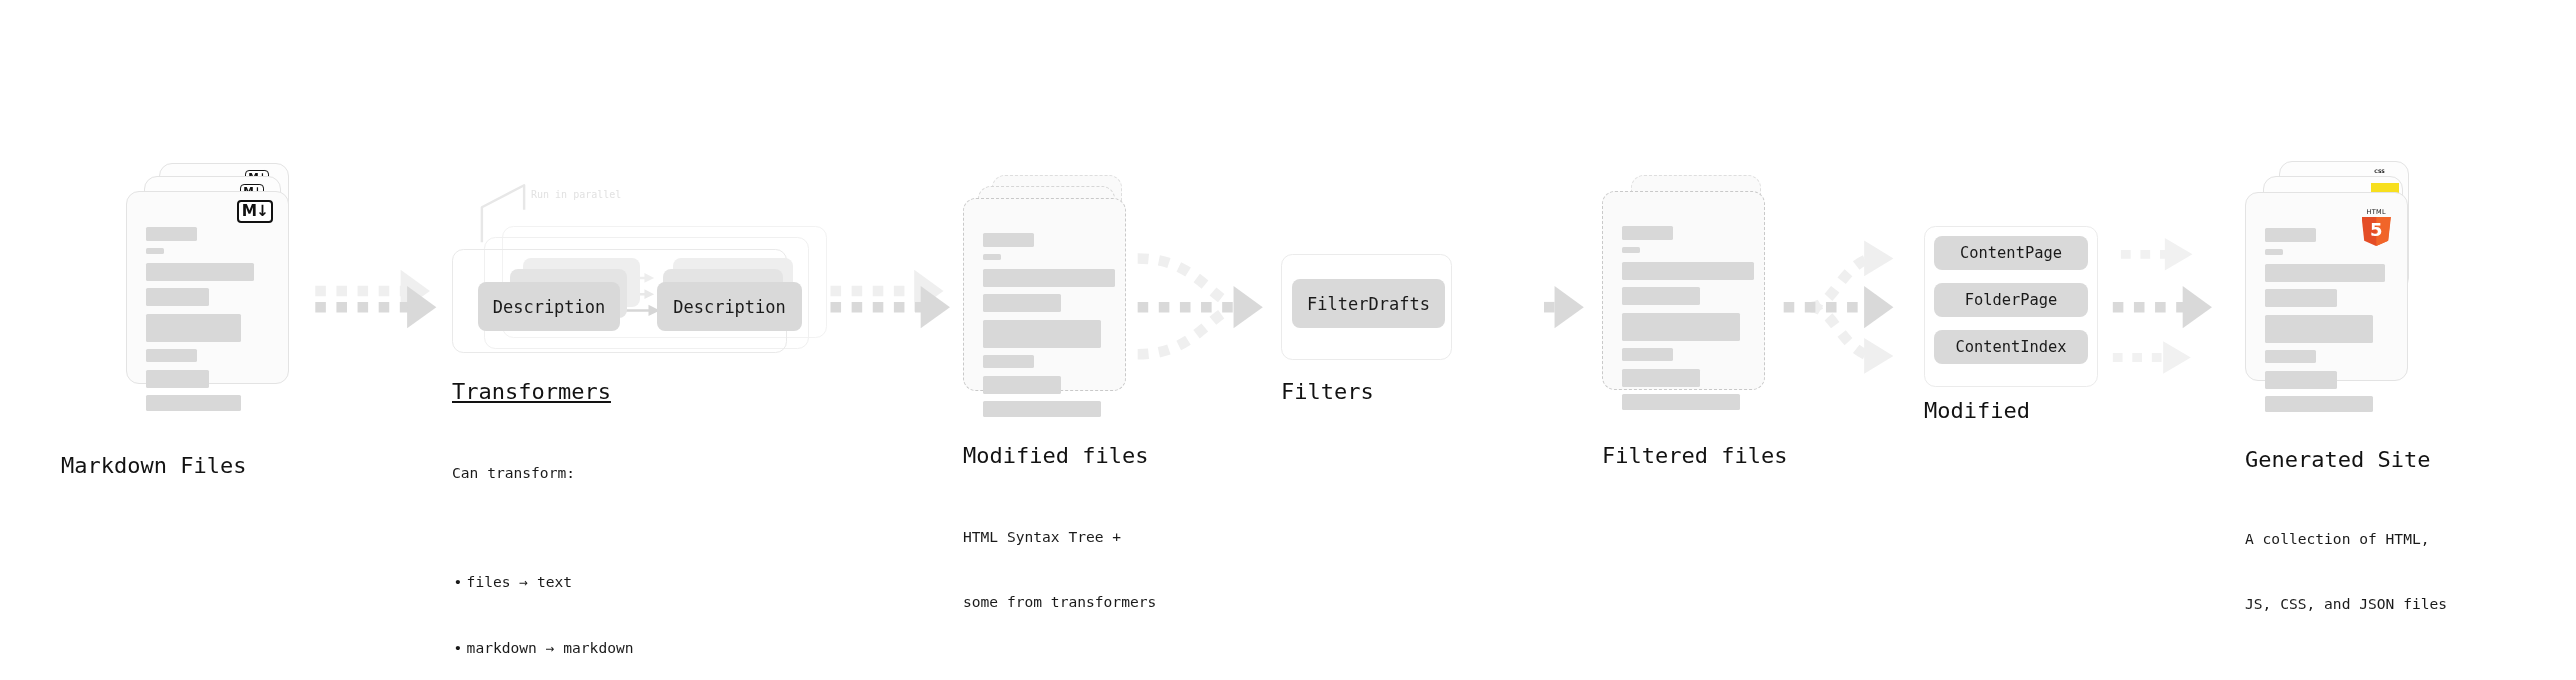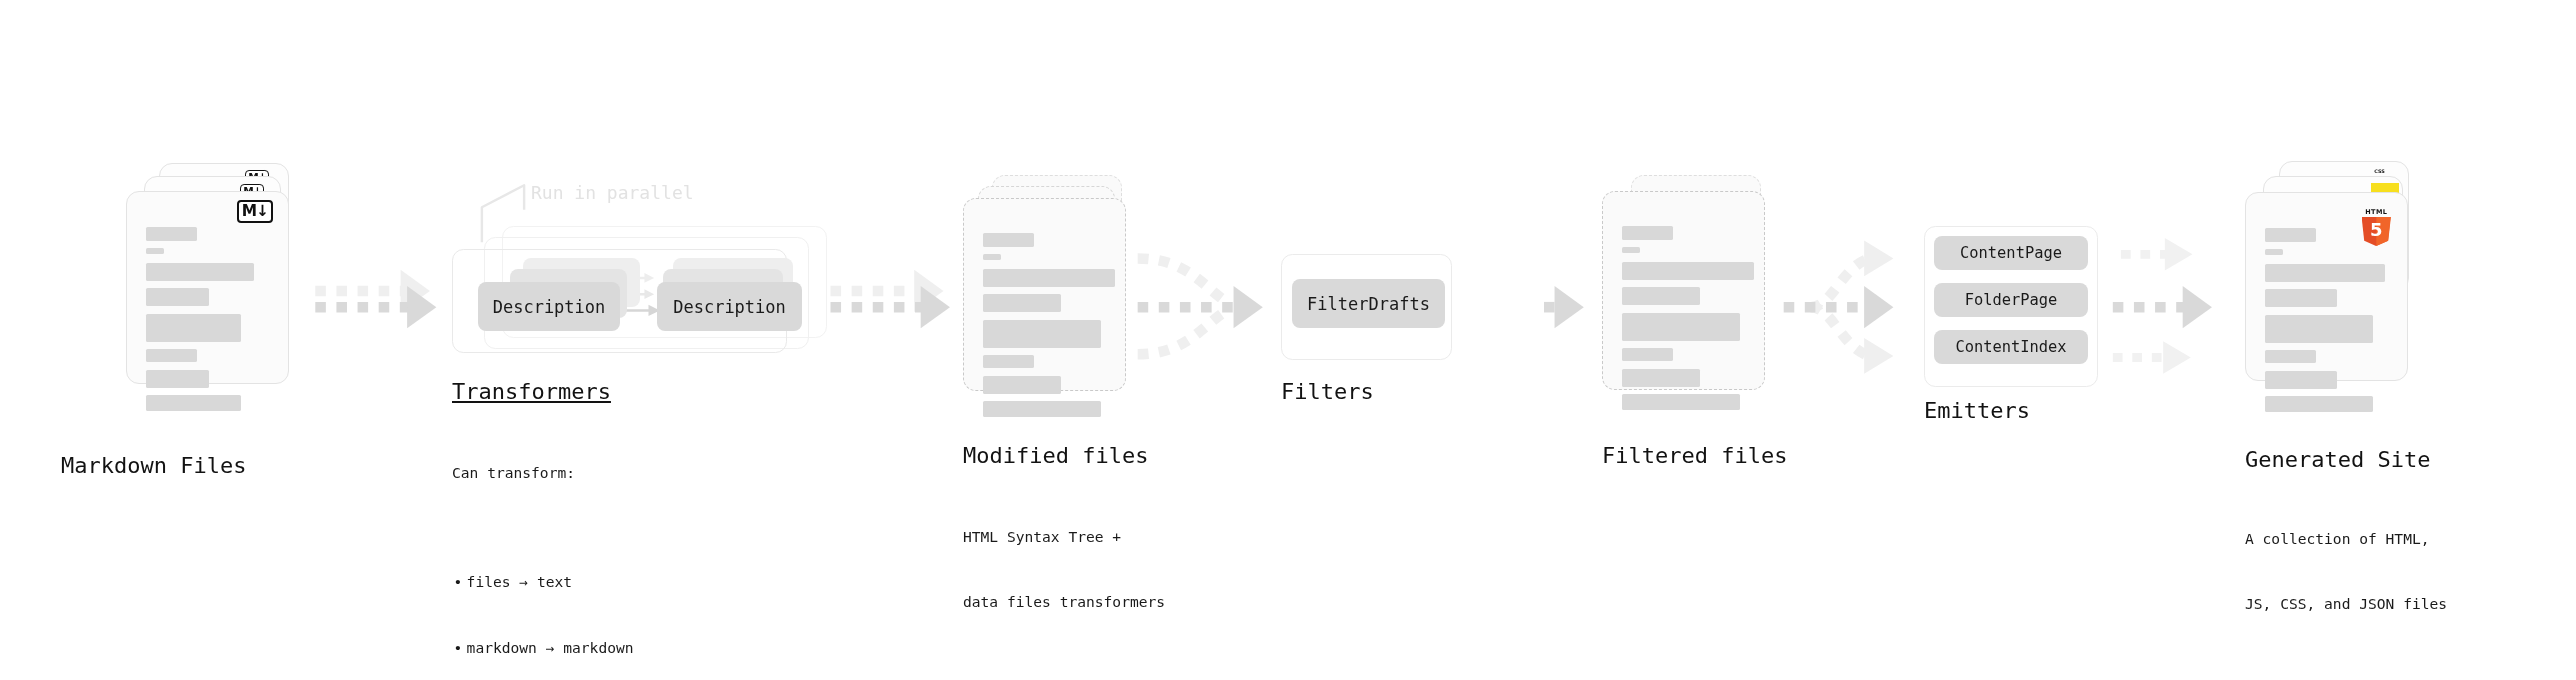--- a/index.html
+++ b/index.html
@@ -71,21 +71,21 @@
   .md-badge.tiny  { width: 24.4px; height: 15.4px; font-size: 10.6px; border-width:1.6px; }
 
   .html5-badge {
     width: 32.5px; height: 37px;
     position: relative;
   }
   .html5-badge .word {
     position:absolute; top:0; left:0; right:0;
     text-align:center;
     font-family: "DejaVu Sans", "Liberation Sans", sans-serif;
-    font-weight:700; font-size:6.5px; letter-spacing:0.4px;
+    font-weight:400; font-size:6.5px; letter-spacing:0.4px;
     color:#111; line-height:1;
   }
   .html5-badge .shield {
     position:absolute; top:8.1px; left:1.6px;
     width:29px; height:29px;
     background:#e44d26;
     clip-path: polygon(0% 0%, 100% 0%, 91% 82%, 50% 100%, 9% 82%);
   }
   .html5-badge .shield-lite {
     position:absolute; top:8.1px; left:16.3px;
@@ -159,23 +159,24 @@
   .caption-sub ul { margin: 0; padding: 0 0 0 14.6px; list-style: none; }
   .caption-sub li { position: relative; }
   .caption-sub li::before {
     content: "\2022";
     position: absolute;
     left: -13px;
   }
 
   .runparallel {
     position: absolute;
-    font-size: 18px;
+    font-size: 10px;
     color: #e2e2e2;
     white-space: nowrap;
+    margin-top: 7px;
   }
 
   svg { display: block; overflow: visible; }
   .svg-layer { position:absolute; left:0; top:0; pointer-events:none; }
 </style>
 </head>
 <body>
 
 <div id="stage">
 
@@ -304,21 +305,21 @@
       <div class="bar" style="width:78px;  height:18px;"></div>
       <div class="bar" style="width:118px; height:28.4px;"></div>
       <div class="bar" style="width:51px;  height:13px;"></div>
       <div class="bar" style="width:78px;  height:18px;"></div>
       <div class="bar" style="width:118px; height:16.3px;"></div>
     </div>
   </div>
   <div class="caption-title" style="left:963px; top:443px;">Modified files</div>
   <div class="caption-sub" style="left:963px; top:482px;">
     <div>HTML Syntax Tree +</div>
-    <div>data files transformers</div>
+    <div>some from transformers</div>
   </div>
 
   <div>
     <div class="groupbox" style="left:1281px; top:254px; width:171px; height:106px;"></div>
     <div class="pill" style="left:1292px; top:279px; width:153px; height:49px;">FilterDrafts</div>
   </div>
   <div class="caption-title" style="left:1281px; top:379px;">Filters</div>
 
   <div class="stack" style="left:1602px; top:175px;">
     <div class="sheet dashed" style="left:29px; top:0px; width:130px; height:98px; border-color:#dedede;"></div>
@@ -336,21 +337,21 @@
     </div>
   </div>
   <div class="caption-title" style="left:1602px; top:443px;">Filtered files</div>
 
   <div>
     <div class="groupbox" style="left:1924px; top:226px; width:174px; height:161px;"></div>
     <div class="pill" style="left:1934px; top:236px; width:154px; height:34px; font-size:15.4px;">ContentPage</div>
     <div class="pill" style="left:1934px; top:283px; width:154px; height:34px; font-size:15.4px;">FolderPage</div>
     <div class="pill" style="left:1934px; top:330px; width:154px; height:34px; font-size:15.4px;">ContentIndex</div>
   </div>
-  <div class="caption-title" style="left:1924px; top:398px;">Emitters</div>
+  <div class="caption-title" style="left:1924px; top:398px;">Modified</div>
 
   <div class="stack" style="left:2245px; top:161px;">
     <div class="sheet back2" style="left:34px; top:0px; width:130px; height:130px;"></div>
     <div class="badge css-badge" style="left:124px; top:8.1px;">
       <span class="t">CSS</span>
       <span class="u"></span>
     </div>
 
     <div class="sheet back1" style="left:18px; top:14.6px; width:140px; height:130px;"></div>
     <div class="badge js-badge" style="left:126px; top:22px;"></div>

